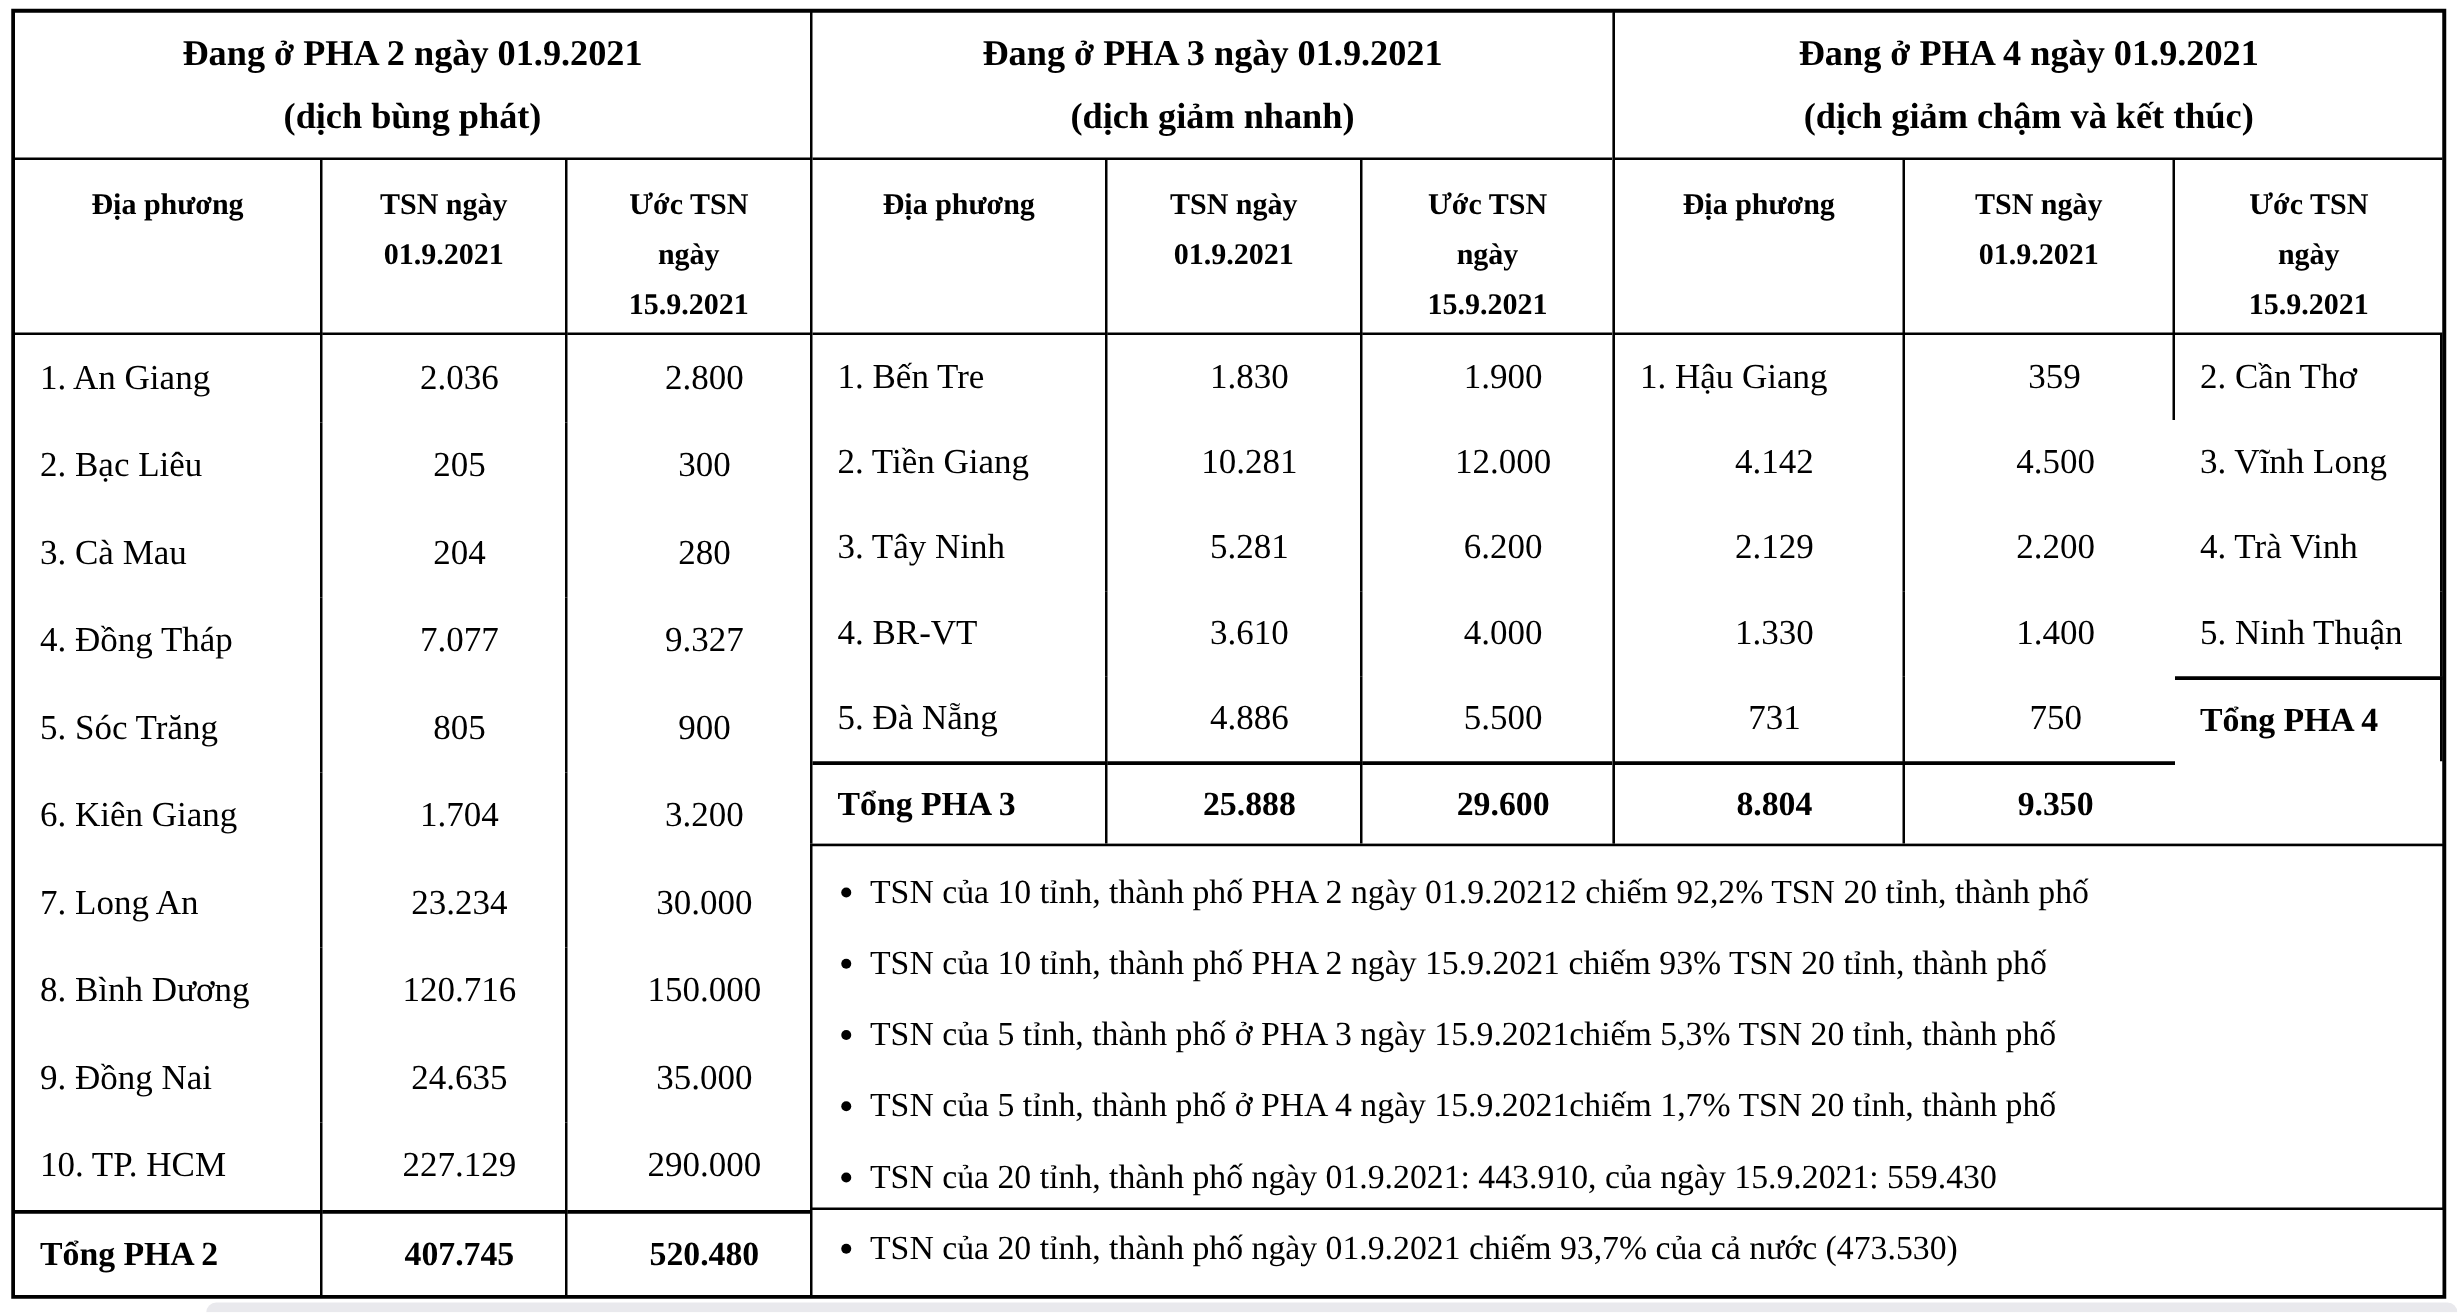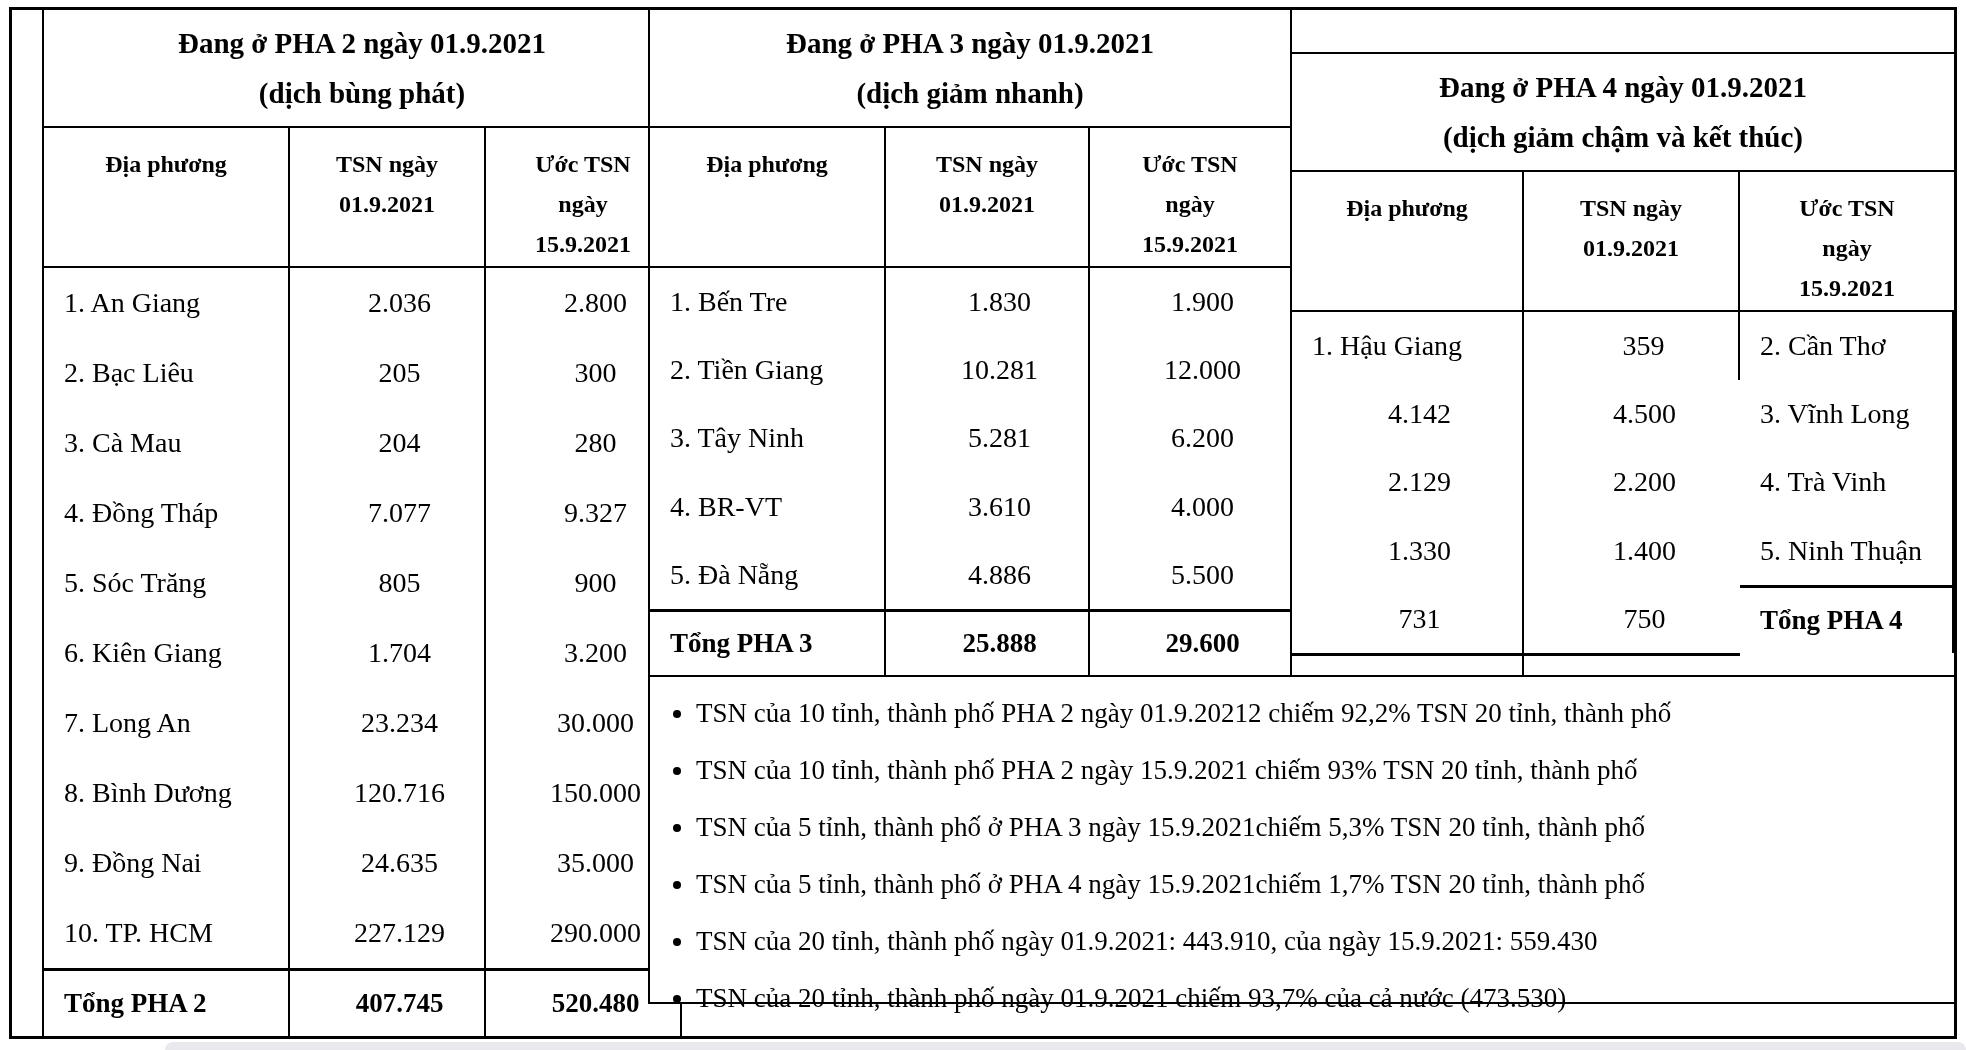--- a/index.html
+++ b/index.html
@@ -13,27 +13,27 @@
   }
   .tbl{
     position:absolute;
     box-sizing:border-box;
     border:2px solid #000;
     display:grid;
     background:#fff;
   }
   #tbl-pha2{left:10px;top:8px;width:640px;height:1030px;
     grid-template-columns:246px 196px 1fr;
-    grid-template-rows:118px 140px repeat(10,70px) 1fr;margin-left:32px;}
+    grid-template-rows:118px 140px repeat(10,70px) 1fr;}
   #tbl-pha3{left:648px;top:8px;width:644px;height:669px;
     grid-template-columns:236px 204px 1fr;
     grid-template-rows:118px 140px repeat(5,68.2px) 1fr;}
   #tbl-pha4{left:1290px;top:8px;width:666px;height:669px;
     grid-template-columns:232px 216px 1fr;
-    grid-template-rows:118px 140px repeat(5,68.2px) 1fr;margin-top:44px;}
+    grid-template-rows:118px 140px repeat(5,68.2px) 1fr;}
   .title-band{
     grid-column:1 / -1;
     border-bottom:2px solid #000;
     display:flex;flex-direction:column;align-items:center;justify-content:center;
     font-weight:bold;font-size:29px;line-height:50px;
     text-align:center;
   }
   .colhead{
     box-sizing:border-box;
     border-bottom:2px solid #000;
@@ -46,21 +46,21 @@
   .cell{
     box-sizing:border-box;
     display:flex;align-items:center;
     font-size:28px;
   }
   .brd-r{border-right:2px solid #000;}
   .name-cell{padding-left:20px;justify-content:flex-start;}
   .num-cell{justify-content:center;padding-left:25px;}
   .total-cell{border-top:3px solid #000;font-weight:bold;font-size:27px;}
   .notes{
-    position:absolute;left:648px;top:675px;width:1308px;height:329px;
+    position:absolute;left:648px;top:675px;width:1308px;height:293px;
     box-sizing:border-box;border:2px solid #000;background:#fff;
   }
   .notes ul{
     margin:0;padding:8px 10px 0 46px;
     list-style:disc;
   }
   .notes li{
     font-size:27px;line-height:57px;
     white-space:nowrap;
   }

